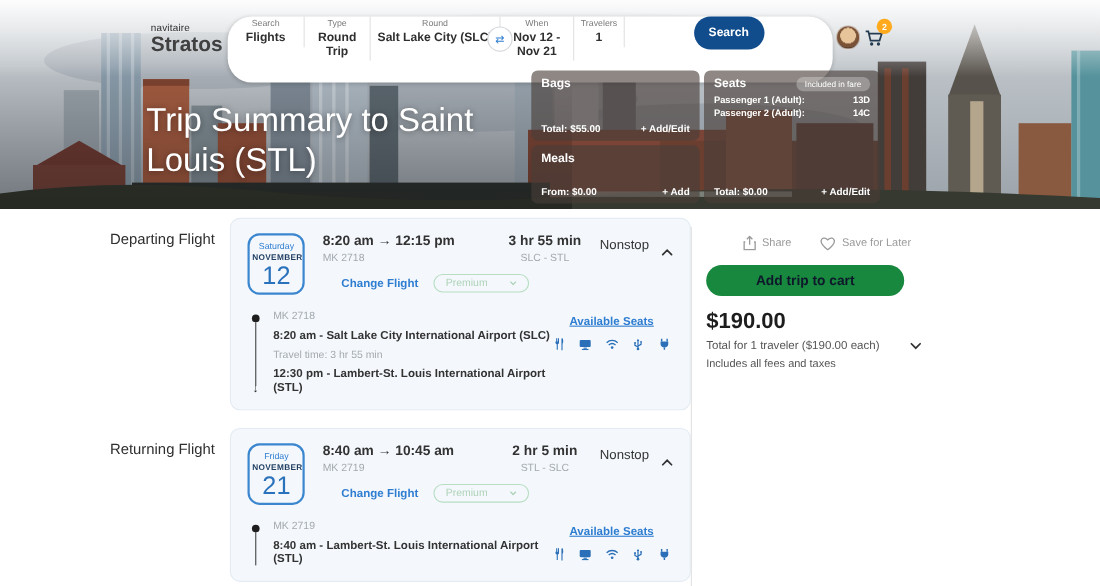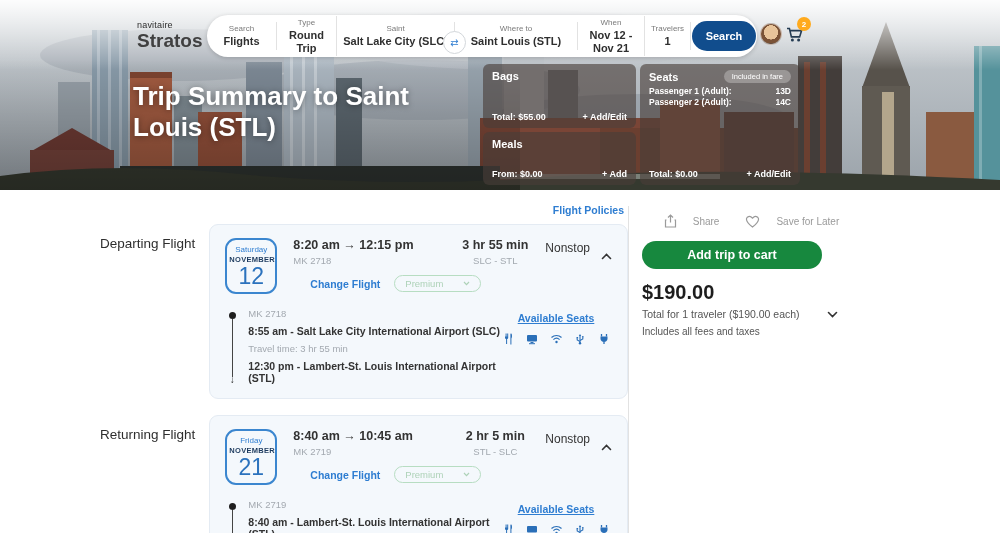--- a/index.html
+++ b/index.html
@@ -7,22 +7,22 @@
               font-family:"Liberation Sans", sans-serif; }
 
   
   .hero { position:relative; width:1000px; height:190px; overflow:hidden; background:#b9bfc4; }
   .hero-bg { position:absolute; inset:0; }
 
   .logo { position:absolute; left:137px; top:21px; line-height:1; }
   .logo-top { font-size:9px; color:#2d2d2d; letter-spacing:.2px; }
   .logo-main { font-size:19px; font-weight:bold; color:#404040; margin-top:1px; }
 
-  .search-pill { position:absolute; left:207px; top:15px; width:550px; height:42px;
-    background:#fff; border-radius:22px; display:flex; align-items:center;
+  .search-pill { position:absolute; left:207px; top:15px; width:550px; height:60px;
+    background:#fff; border-radius:22px; display:flex; align-items:flex-start;
     box-shadow:0 1px 4px rgba(0,0,0,.18); }
   .seg { display:flex; flex-direction:column; justify-content:center; align-items:center;
     border-right:1px solid #e2e2e2; padding:2px 4px; text-align:center; }
   .seg-label { font-size:8px; color:#7a7a7a; margin-bottom:2px; }
   .seg-value { font-size:11px; font-weight:bold; color:#2f2f2f; line-height:1.15; }
   .seg.search { width:70px; }
   .seg.type { width:60px; }
   .seg.from { width:118px; position:relative; }
   .seg.where { width:123px; }
   .seg.when { width:67px; }
@@ -35,29 +35,29 @@
     justify-content:center; z-index:2; font-size:10px; color:#2e7dd1; cursor:pointer; }
 
   .avatar { position:absolute; left:760px; top:23px; width:22px; height:22px; border-radius:50%;
     background:radial-gradient(circle at 50% 42%, #e8c49a 0 46%, #7a5236 47% 72%, #4a382c 73%);
     border:1px solid rgba(255,255,255,.6); cursor:pointer; }
   .cart { position:absolute; left:786px; top:27px; width:18px; height:16px; cursor:pointer; }
   .cart-badge { position:absolute; left:797px; top:17px; width:14px; height:14px;
     background:#ffaa1d; border-radius:50%; color:#fff; font-size:8px; font-weight:bold;
     display:flex; align-items:center; justify-content:center; }
 
-  .hero-title { position:absolute; left:133px; top:81px; width:330px; color:#fff;
-    font-size:26px; line-height:1.2; font-weight:700; text-shadow:0 1px 6px rgba(0,0,0,.4); }
+  .hero-title { position:absolute; left:133px; top:92px; width:330px; color:#fff;
+    font-size:30px; line-height:1.2; font-weight:400; text-shadow:0 1px 6px rgba(0,0,0,.4); }
 
   .panel { position:absolute; background:rgba(73,62,56,.62); border-radius:6px; color:#fff;
     padding:6px 9px; display:flex; flex-direction:column; }
   .panel-bags { left:483px; top:64px; width:153px; height:64px; }
   .panel-meals { left:483px; top:132px; width:153px; height:53px; }
   .panel-seats { left:640px; top:64px; width:160px; height:121px; }
-  .panel-title-row { display:flex; justify-content:space-between; align-items:center; }
+  .panel-title-row { display:flex; justify-content:space-between; }
   .panel-title { font-size:11px; font-weight:bold; }
   .panel-badge { background:rgba(255,255,255,.28); border-radius:9px; font-size:7.5px;
     padding:2px 8px; }
   .panel-row { display:flex; justify-content:space-between; font-size:8.5px; font-weight:bold;
     line-height:1.3; }
   .panel-bottom { margin-top:auto; display:flex; justify-content:space-between;
     font-size:9px; font-weight:bold; }
   .panel-action { cursor:pointer; }
   .panel-rows { margin-top:3px; }
 
@@ -103,24 +103,24 @@
   .dl-travel { font-size:9.5px; color:#a3a9b0; margin-top:6px; }
   .detail-right { width:112px; text-align:center; }
   .seats-link { font-size:10.5px; font-weight:bold; color:#2e7dd1; text-decoration:underline; cursor:pointer; }
   .amenities { display:flex; justify-content:space-between; margin-top:7px; padding:0 2px; }
   .amenities svg { display:block; }
 
   .divider { width:1px; background:#e2e2e2; margin-top:8px; }
   .sidebar { width:232px; padding:16px 0 0 13px; }
   .share-row { display:flex; justify-content:center; align-items:center; gap:10px;
     color:#9a9a9a; font-size:10px; margin-bottom:13px; }
-  .share-item { display:flex; align-items:center; gap:16px; cursor:pointer; }
+  .share-item { display:flex; align-items:center; gap:5px; cursor:pointer; }
   .share-item + .share-item { margin-left:16px; }
   .add-btn { display:block; width:180px; height:28px; background:#17883e; border:none;
-    border-radius:16px; color:#ffffff; font-size:12.5px; font-weight:bold; cursor:pointer;
+    border-radius:16px; color:#0f172a; font-size:12.5px; font-weight:bold; cursor:pointer;
     font-family:inherit; margin-bottom:12px; }
   .price { font-size:20px; font-weight:bold; color:#1d1d1d; }
   .total-row { display:flex; align-items:center; width:196px; margin-top:4px; }
   .total-line { flex:1; font-size:10.5px; color:#555; }
   .fees-line { font-size:10px; color:#555; margin-top:6px; }
   .chev-down { cursor:pointer; }
 </style>
 </head>
 <body>
 
@@ -202,27 +202,23 @@
   <div class="search-pill">
     <div class="seg search">
       <div class="seg-label">Search</div>
       <div class="seg-value">Flights</div>
     </div>
     <div class="seg type">
       <div class="seg-label">Type</div>
       <div class="seg-value">Round Trip</div>
     </div>
     <div class="seg from">
-      <div class="seg-label">Saint</div>
+      <div class="seg-label">Round</div>
       <div class="seg-value">Salt Lake City (SLC)</div>
       <div class="swap">⇄</div>
-    </div>
-    <div class="seg where">
-      <div class="seg-label">Where to</div>
-      <div class="seg-value">Saint Louis (STL)</div>
     </div>
     <div class="seg when">
       <div class="seg-label">When</div>
       <div class="seg-value">Nov 12 - Nov 21</div>
     </div>
     <div class="seg travelers">
       <div class="seg-label">Travelers</div>
       <div class="seg-value">1</div>
     </div>
     <div class="btn-wrap">
@@ -273,21 +269,20 @@
     </div>
     <div class="panel-bottom">
       <span>Total: $0.00</span>
       <span class="panel-action">+ Add/Edit</span>
     </div>
   </div>
 </div>
 
 <div class="content">
   <div class="left-col">
-    <div class="policies"><a>Flight Policies</a></div>
 
     <div class="flight-row">
       <div class="section-label">Departing Flight</div>
       <div class="flight-card">
         <div class="summary">
           <div class="date-badge">
             <div class="d-name">Saturday</div>
             <div class="d-month">NOVEMBER</div>
             <div class="d-num">12</div>
           </div>
@@ -320,21 +315,21 @@
           </div>
         </div>
         <div class="details">
           <div class="timeline">
             <div class="t-dot"></div>
               <div class="t-line"></div>
               <div class="t-arrow">↓</div>
           </div>
           <div class="detail-lines">
             <div class="dl-fno">MK 2718</div>
-            <div class="dl-airport">8:55 am - Salt Lake City International Airport (SLC)</div>
+            <div class="dl-airport">8:20 am - Salt Lake City International Airport (SLC)</div>
             <div class="dl-travel">Travel time: 3 hr 55 min</div>
             <div class="dl-airport">12:30 pm - Lambert-St. Louis International Airport (STL)</div>
           </div>
           <div class="detail-right">
             <span class="seats-link">Available Seats</span>
             <div class="amenities">
               <svg width="12" height="12" viewBox="0 0 12 12">
                   <path fill="#2a6fb8" d="M2 0.5h1v3h0.6v-3h1v3h0.6v-3h1v4.2c0 .7-.5 1.2-1.1 1.3v5h-1v-5C3.5 5.9 3 5.4 3 4.7V0.5zM9.2 0.5c.5 0 .8.9.8 2.6 0 1.2-.2 2-.6 2.3v6.1h-1V0.9c.2-.3.5-.4.8-.4z"></path>
                 </svg>
               <svg width="12" height="12" viewBox="0 0 12 12">

